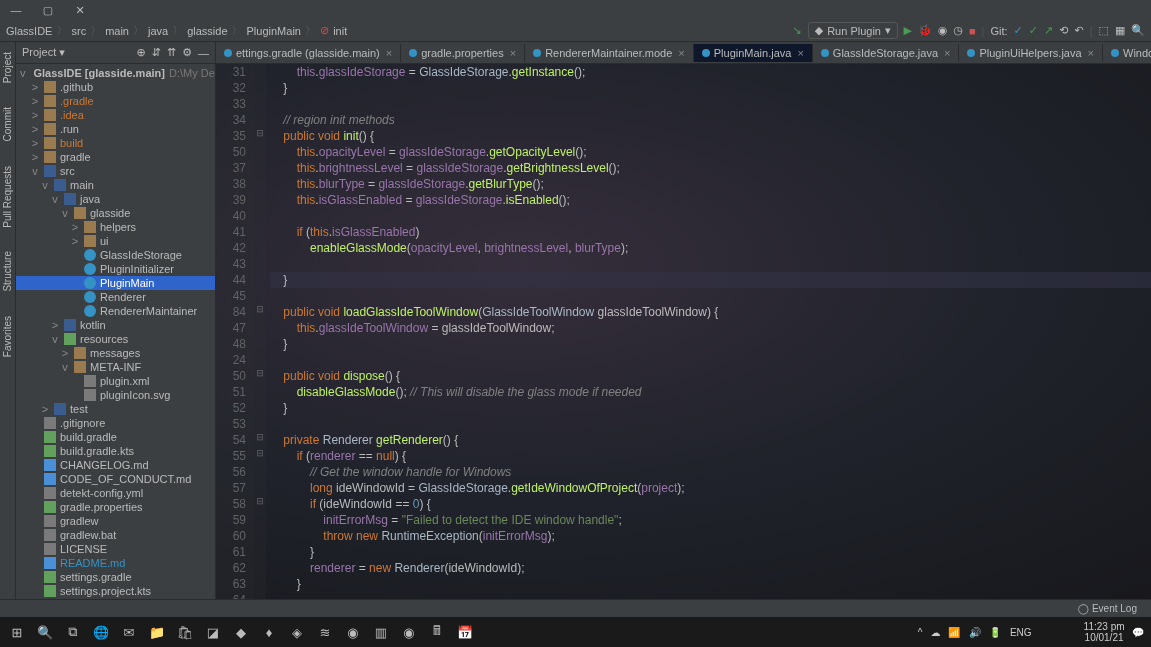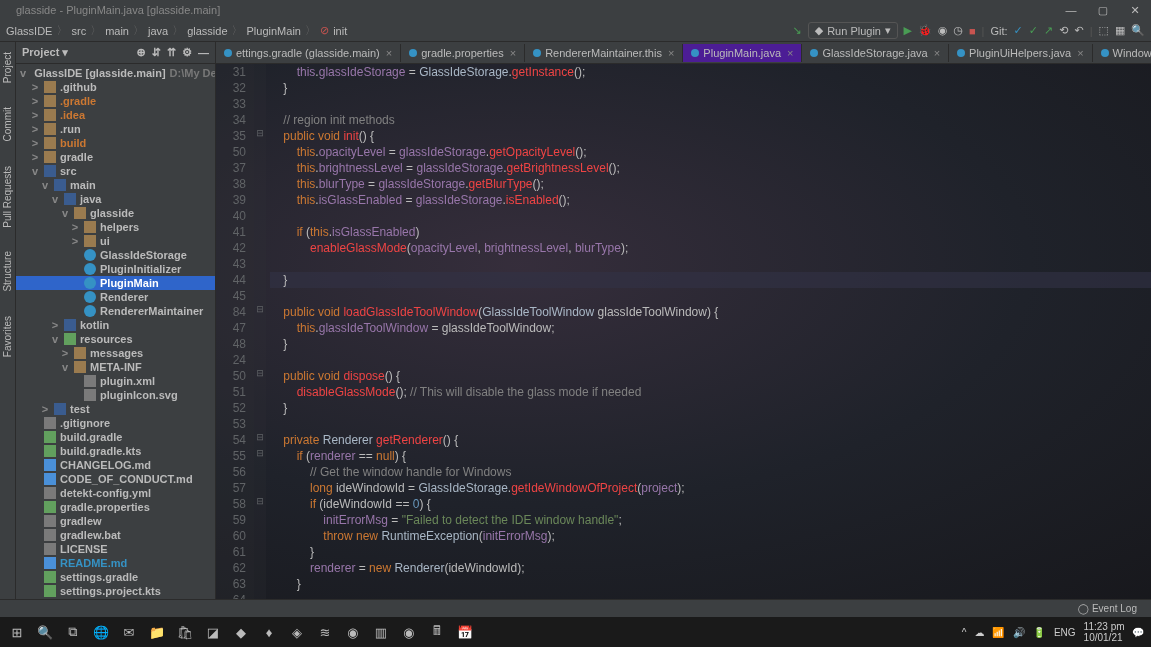--- a/index.html
+++ b/index.html
@@ -22,21 +22,21 @@
 .green { color: #499c54; }
 .red { color: #c75450; }
 .blue { color: #3592c4; }
 
 
 .main { display: flex; height: calc(100% - 20px - 22px - 18px - 30px); }
 .left-gutter { width: 18px; background: #3c3f41; border-right: 1px solid #2b2b2b; display: flex; flex-direction: column; align-items: center; padding-top: 4px; gap: 12px; }
 .left-gutter .vtab { writing-mode: vertical-rl; transform: rotate(180deg); padding: 6px 2px; font-size: 10px; cursor: pointer; }
 
 
-.project-panel { width: 200px; background: #3c3f41; border-right: 1px solid #2b2b2b; display: flex; flex-direction: column; font-weight: bold; }
+.project-panel { width: 200px; background: #3c3f41; border-right: 1px solid #2b2b2b; display: flex; flex-direction: column; }
 .panel-header { height: 22px; display: flex; align-items: center; padding: 0 6px; border-bottom: 1px solid #2b2b2b; gap: 6px; }
 .tree { flex: 1; overflow-y: auto; padding: 2px 0; font-size: 11px; }
 .tree-item { display: flex; align-items: center; padding: 1px 4px; gap: 4px; white-space: nowrap; cursor: pointer; }
 .tree-item.selected { background: #2f65ca; color: white; }
 .tree-item .arrow { width: 10px; text-align: center; color: #888; }
 .tree-item .ficon { width: 12px; height: 12px; display: inline-block; }
 .folder { background: #9a7b4f; }
 .folder-src { background: #3a5c8f; }
 .folder-res { background: #62a05e; }
 .file-java { background: #3592c4; border-radius: 50%; }
@@ -46,53 +46,52 @@
 .orange-t { color: #cc7832; }
 .hint-t { color: #787878; }
 .pad1 { padding-left: 14px; } .pad2 { padding-left: 24px; } .pad3 { padding-left: 34px; }
 .pad4 { padding-left: 44px; } .pad5 { padding-left: 54px; }
 
 
 .editor-area { flex: 1; display: flex; flex-direction: column; background: rgba(30,30,35,0.5); position: relative; }
 .editor-bg { position: absolute; inset: 0; background: radial-gradient(ellipse at 30% 40%, rgba(80,60,90,0.4), rgba(20,30,50,0.3) 50%, rgba(10,10,15,0.5)); z-index: 0; }
 .tabs { height: 22px; display: flex; align-items: center; background: #3c3f41; border-bottom: 1px solid #2b2b2b; z-index: 1; overflow: hidden; }
 .tab { padding: 3px 8px; display: flex; align-items: center; gap: 4px; border-right: 1px solid #2b2b2b; font-size: 11px; cursor: pointer; white-space: nowrap; }
-.tab.active { background: #4c1d95; }
+.tab.active { background: #0f172a; }
 .tab .close { color: #888; margin-left: 2px; }
 .editor-body { flex: 1; display: flex; z-index: 1; overflow: hidden; font-family: Consolas, monospace; font-size: 12px; }
 .gutter { width: 38px; text-align: right; padding-right: 8px; color: #606366; background: rgba(49,51,53,0.3); }
 .gutter div { height: 16px; line-height: 16px; }
 .fold-gutter { width: 12px; background: rgba(49,51,53,0.2); }
 .fold-gutter div { height: 16px; text-align: center; color: #606366; font-size: 9px; }
 .code { flex: 1; padding-left: 4px; }
 .code-line { height: 16px; line-height: 16px; white-space: pre; }
 .code-line.hl { background: rgba(50,50,70,0.6); }
-.kw { color: #cc7832; } .str { color: #6a8759; } .com { color: #808080; } .fn { color: #ef4444; }
+.kw { color: #cc7832; } .str { color: #6a8759; } .com { color: #808080; font-style: italic; } .fn { color: #bef264; }
 .fld { color: #9876aa; } .num { color: #6897bb; } .ident { color: #a9b7c6; }
 
 
 .bottom-tabs { height: 18px; background: #3c3f41; border-top: 1px solid #2b2b2b; display: flex; align-items: center; padding: 0 6px; font-size: 10px; gap: 2px; }
 .bottom-tabs .btab { padding: 1px 8px; cursor: pointer; display: flex; align-items: center; gap: 3px; }
 .bottom-tabs .right { margin-left: auto; }
 
 .statusbar { height: 18px; background: #3c3f41; border-top: 1px solid #2b2b2b; display: flex; align-items: center; padding: 0 6px; font-size: 10px; }
 .statusbar .right { margin-left: auto; display: flex; gap: 10px; }
 .statusbar .lock::before { content: "🔒"; font-size: 10px; }
 
 
 .taskbar { position: absolute; bottom: 0; left: 0; right: 0; height: 30px; background: #1a1a1a; display: flex; align-items: center; padding: 0 6px; gap: 6px; }
 .taskbar .ticon { width: 22px; height: 22px; display: flex; align-items: center; justify-content: center; cursor: pointer; font-size: 13px; }
 .taskbar .tray { margin-left: auto; display: flex; align-items: center; gap: 8px; font-size: 10px; color: #ccc; }
-.taskbar .clock { text-align: left; line-height: 11px; }
+.taskbar .clock { text-align: center; line-height: 11px; margin-left: 44px; }
 </style>
 </head>
 <body>
 
 <div class="titlebar">
-  <div class="title">glasside - PluginMain.java [glasside.main]</div>
   <div class="win-controls">
     <span>—</span>
     <span>▢</span>
     <span>✕</span>
   </div>
 </div>
 
 <div class="navbar">
   <div class="breadcrumb" id="breadcrumb">
       <span>GlassIDE</span>
@@ -359,21 +358,21 @@
           <span>ettings.gradle (glasside.main)</span>
           <span class="close">×</span>
         </div>
         <div class="tab">
           <span class="ficon file-java" style="width:8px;height:8px"></span>
           <span>gradle.properties</span>
           <span class="close">×</span>
         </div>
         <div class="tab">
           <span class="ficon file-java" style="width:8px;height:8px"></span>
-          <span>RendererMaintainer.this</span>
+          <span>RendererMaintainer.mode</span>
           <span class="close">×</span>
         </div>
         <div class="tab active">
           <span class="ficon file-java" style="width:8px;height:8px"></span>
           <span>PluginMain.java</span>
           <span class="close">×</span>
         </div>
         <div class="tab">
           <span class="ficon file-java" style="width:8px;height:8px"></span>
           <span>GlassIdeStorage.java</span>

